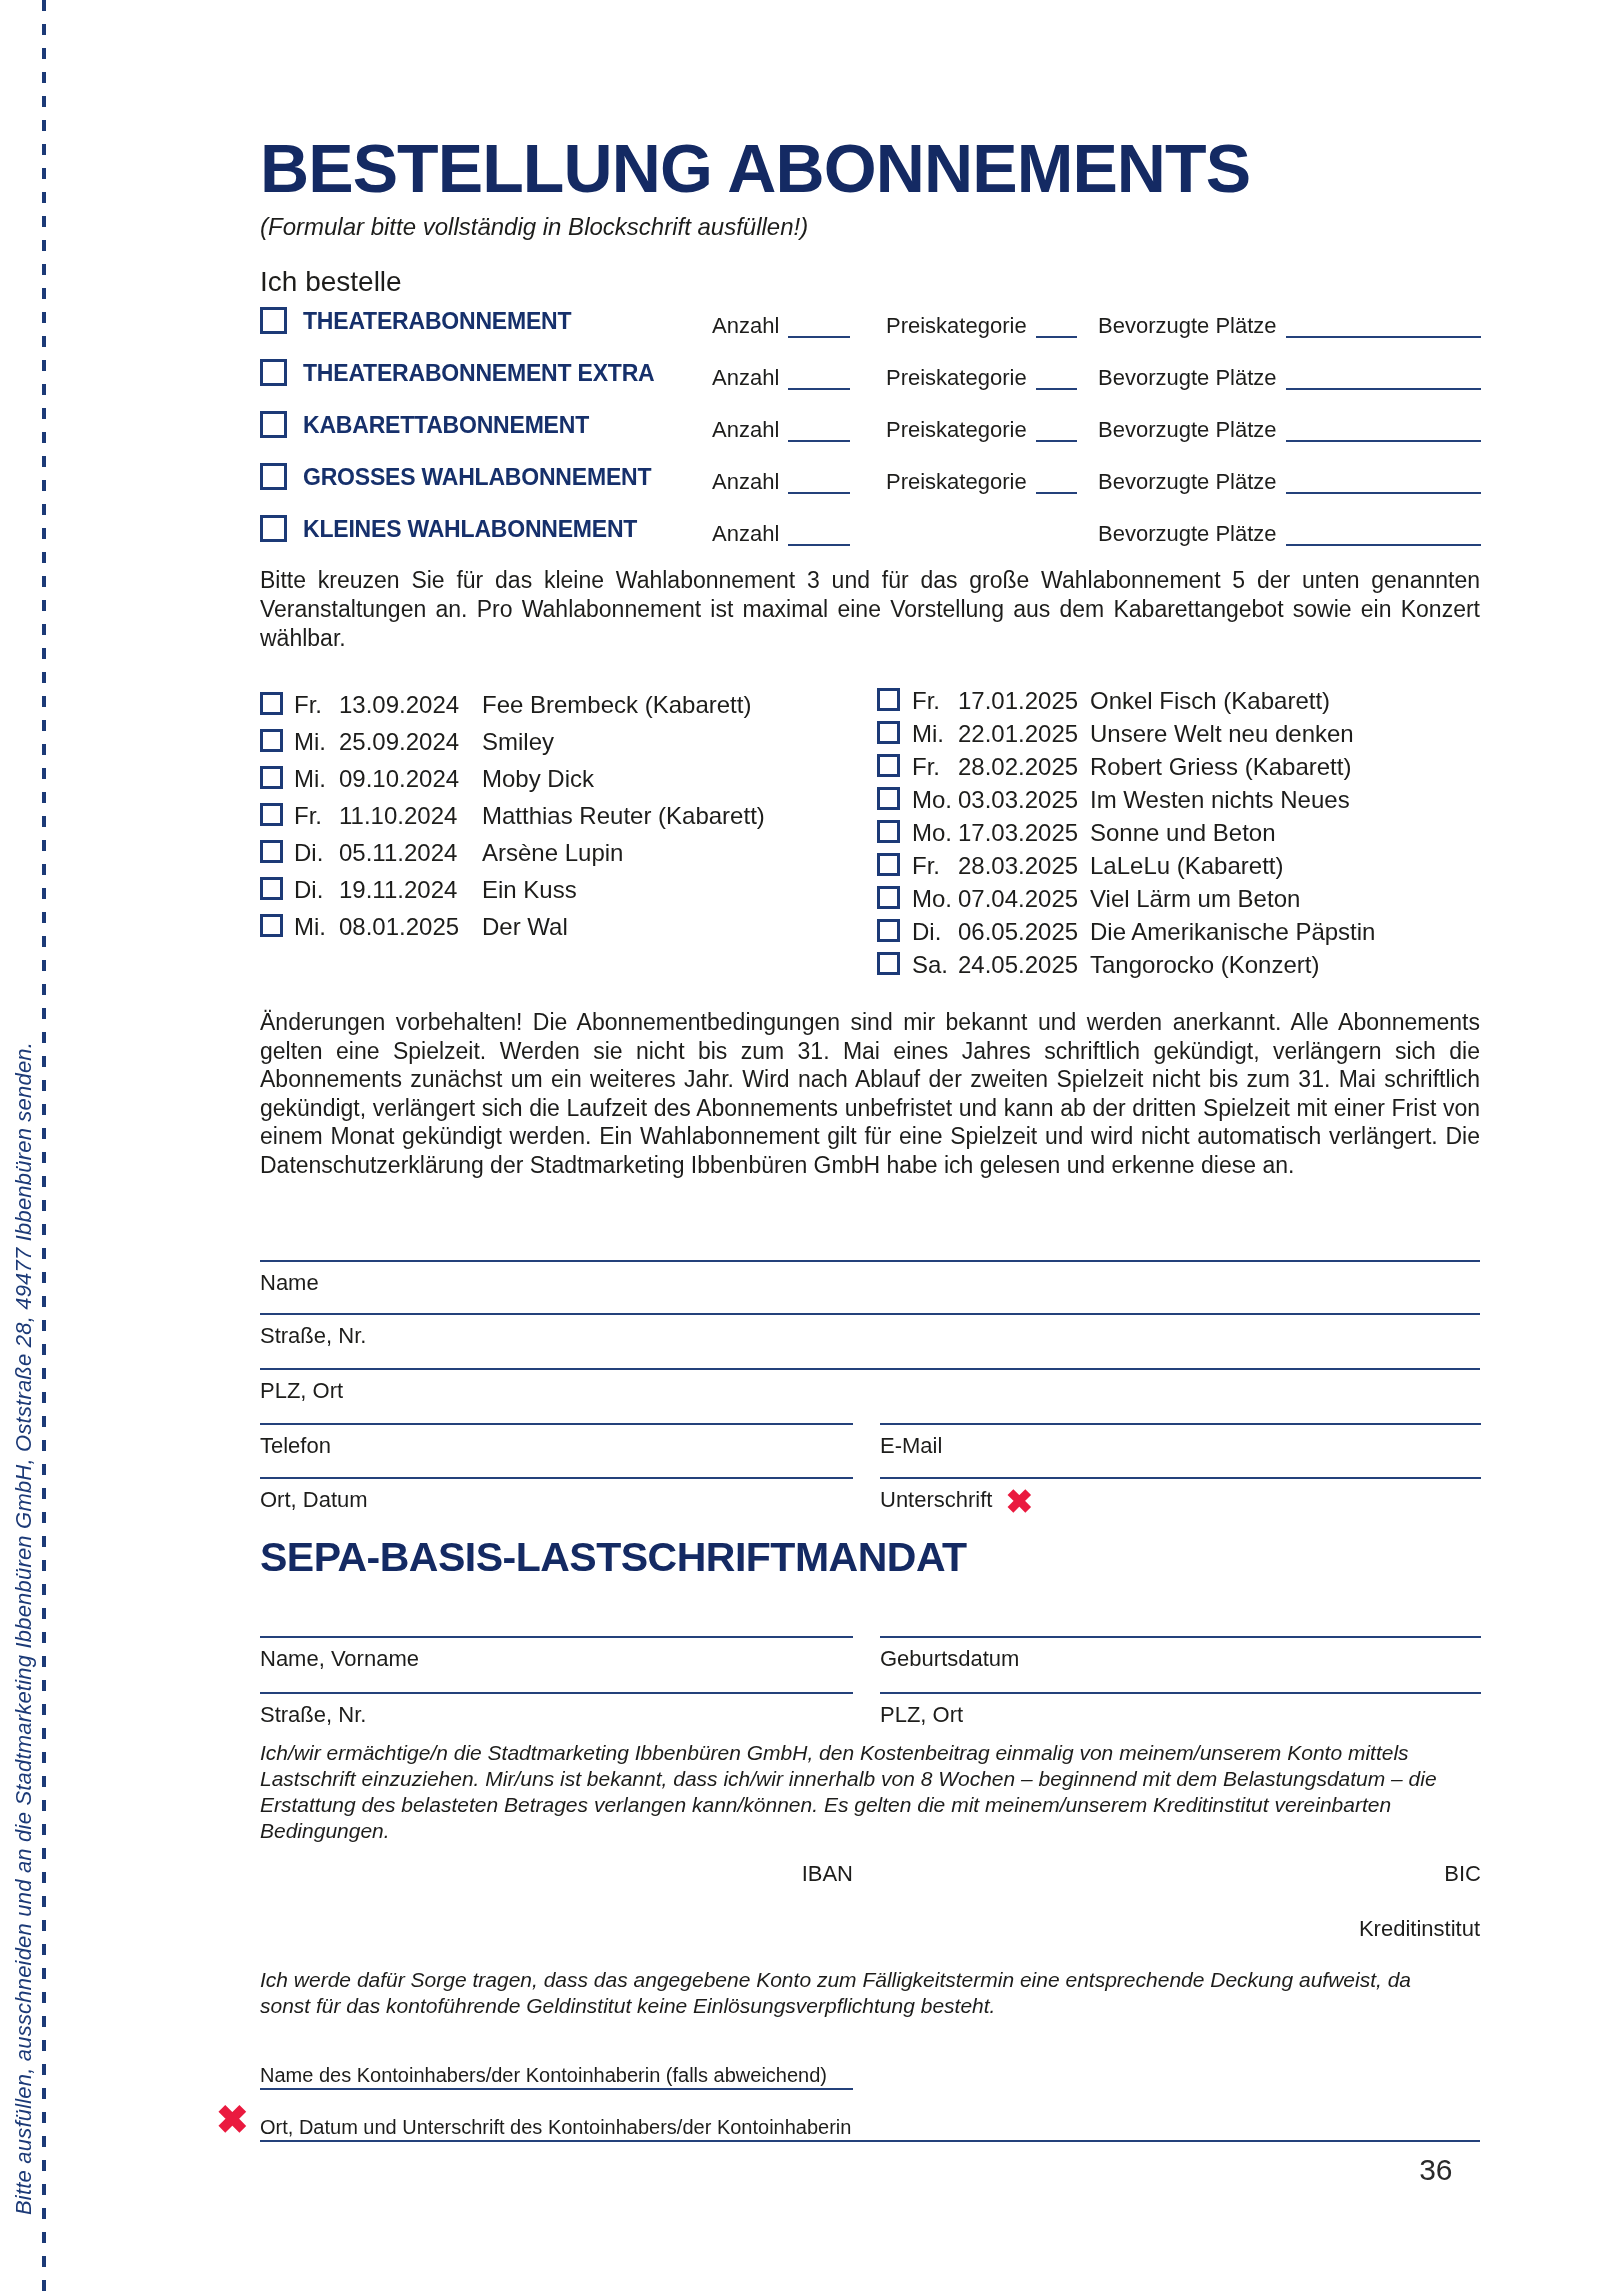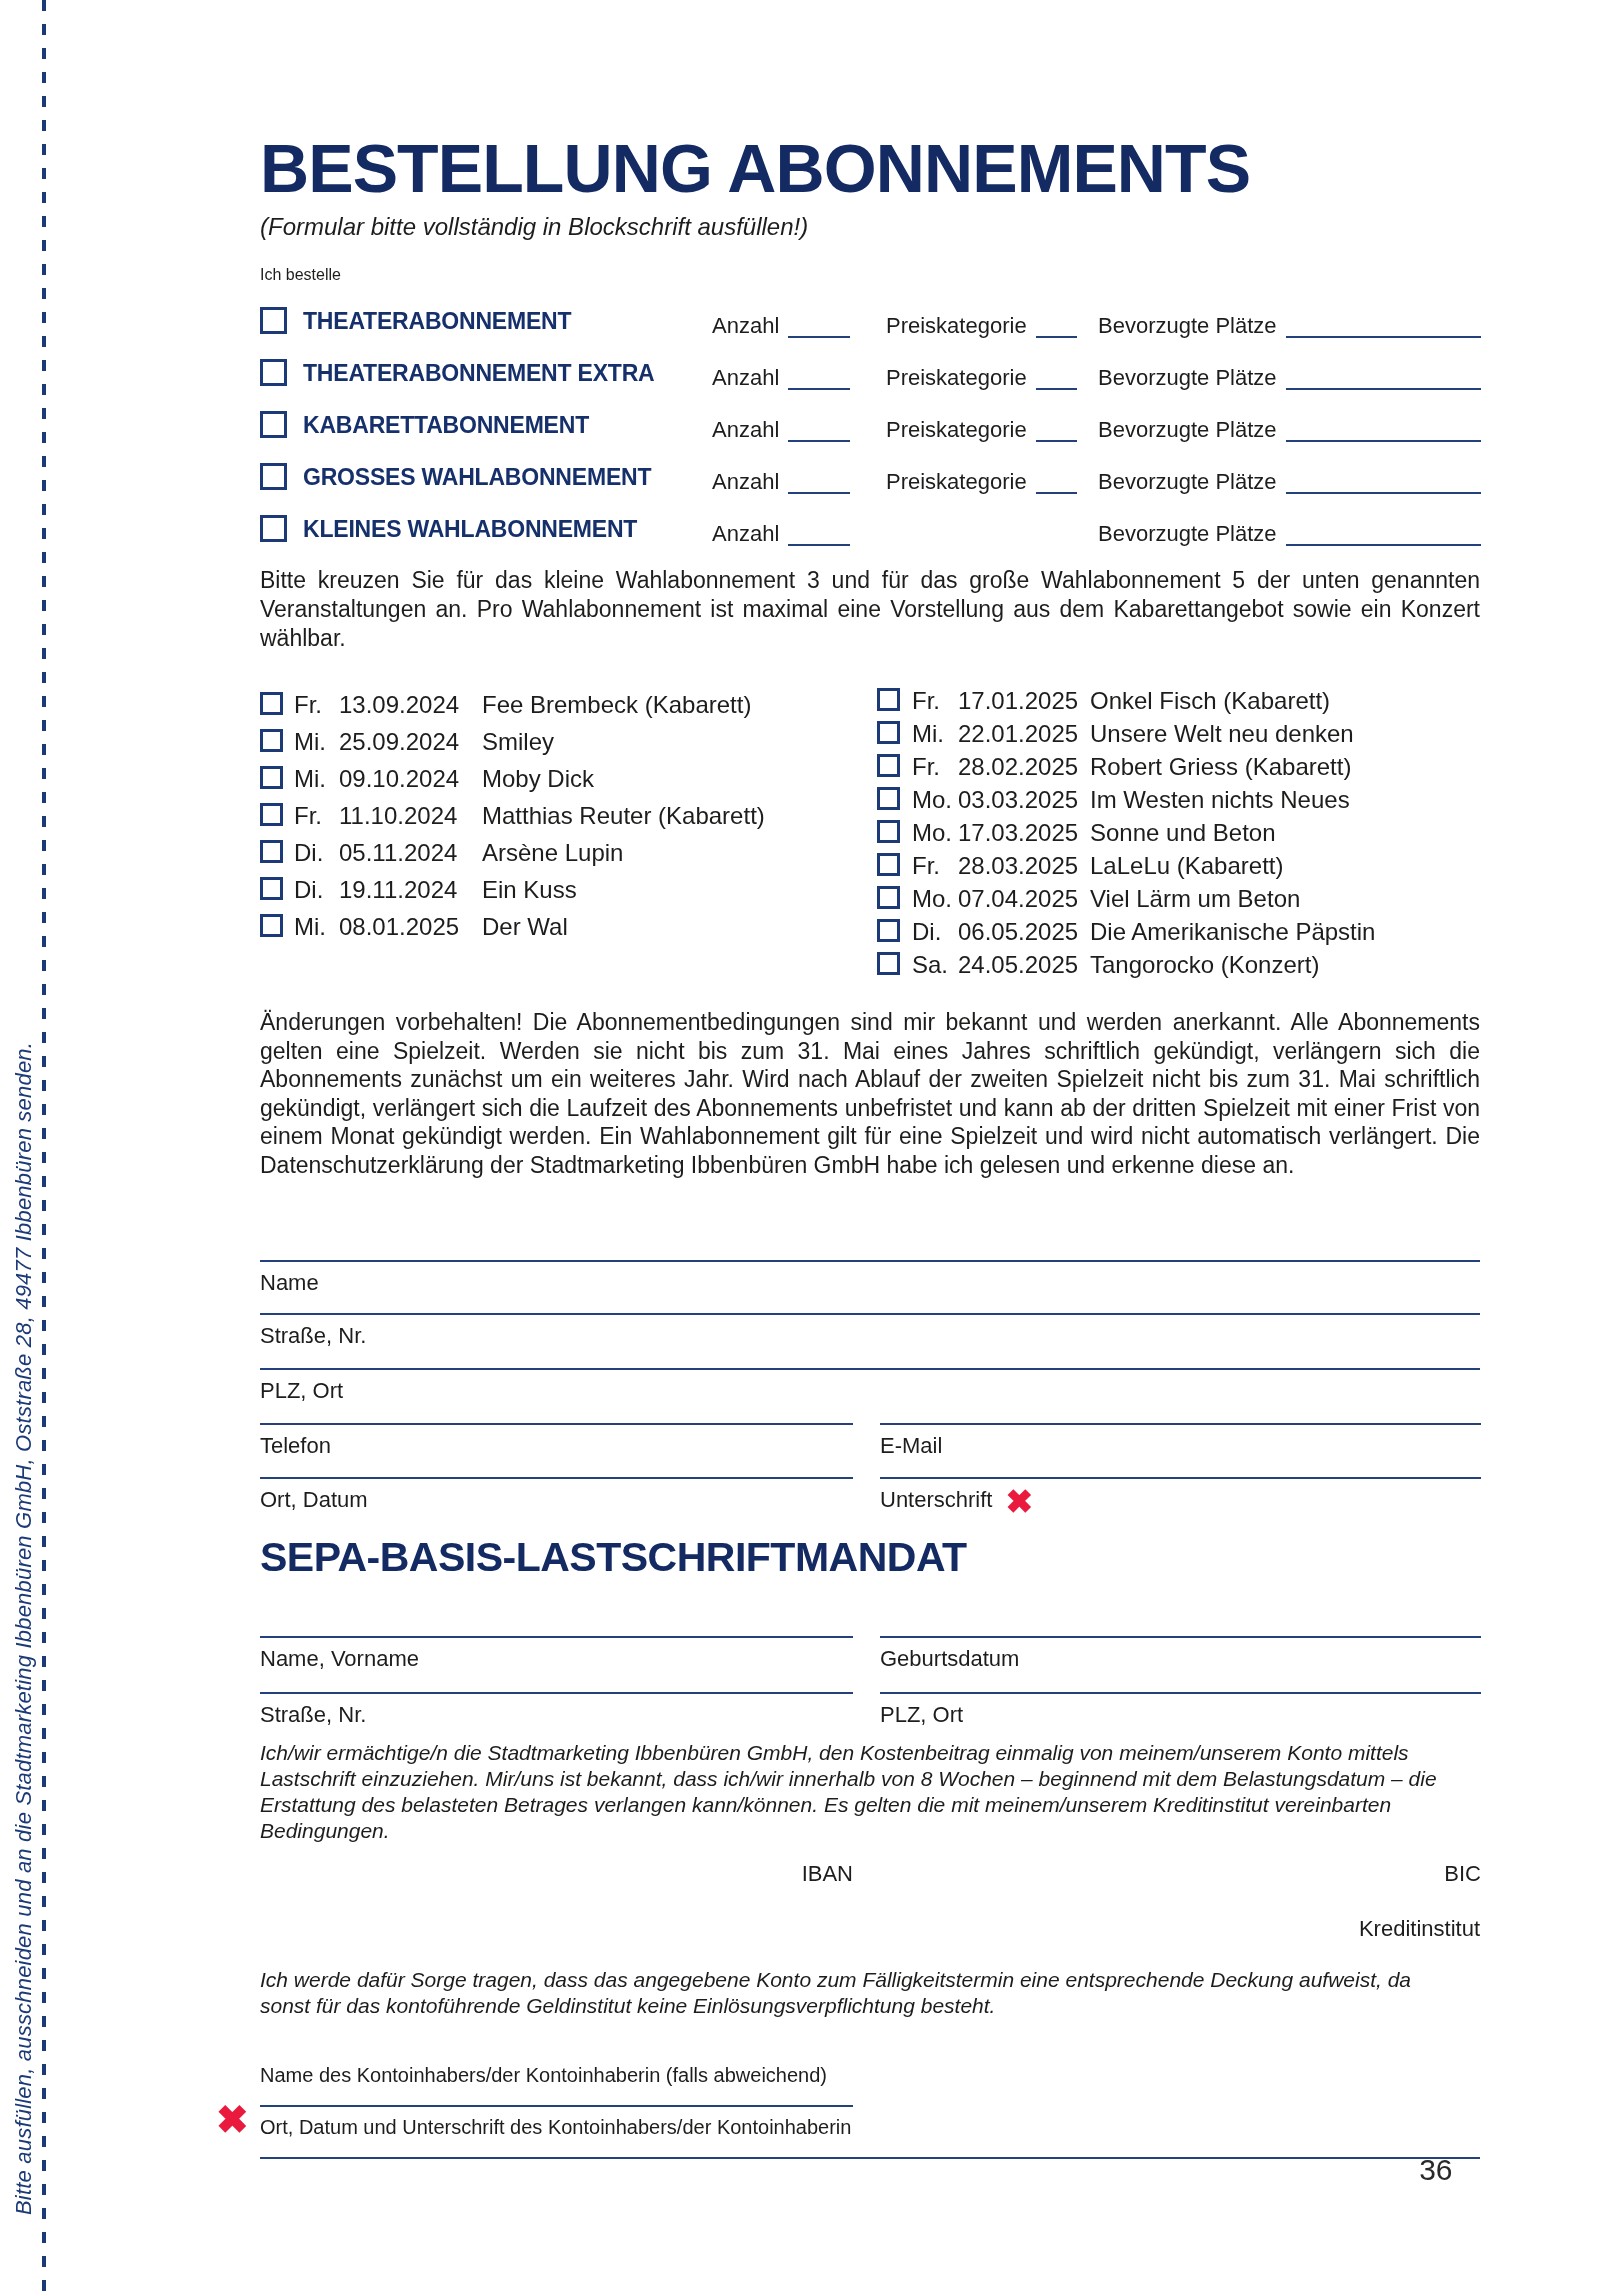--- a/index.html
+++ b/index.html
@@ -18,21 +18,21 @@
   .sidebar-text {
     position:absolute; left:11px; top:2215px;
     transform:rotate(-90deg); transform-origin:left top;
     white-space:nowrap;
     font-size:22px; font-style:italic; color:#1c3a77; letter-spacing:0.2px;
   }
   .content { position:absolute; left:260px; top:0; width:1220px; height:1740px; }
 
   .title { position:absolute; top:134px; left:0; font-size:68px; font-weight:800; color:#142a63; letter-spacing:-0.9px; line-height:1; }
   .subtitle { position:absolute; top:213px; left:0; font-size:24px; font-style:italic; color:#1d1d1b; }
-  .intro { position:absolute; top:266px; left:0; font-size:16px; }
+  .intro { position:absolute; top:266px; left:0; font-size:28px; }
 
   
   .abo-rows { position:absolute; top:307px; left:0; width:1220px; }
   .abo-row { position:relative; height:52px; }
   .cbx { display:inline-block; border:3.7px solid #1c3a77; background:#fff; }
   .cbx-lg { position:absolute; left:0; top:0; width:27px; height:27px; }
   .abo-label { position:absolute; left:43px; top:0.9px; font-size:23px; font-weight:700; color:#16306b; letter-spacing:-0.2px; }
   .abo-col { position:absolute; top:6px; display:flex; align-items:flex-end; }
   .abo-col .col-label { font-size:22px; color:#1d1d1b; line-height:25px; }
   .sline { flex:1; border-bottom:2.8px solid #24417b; margin-left:9.2px; height:22px; }
@@ -72,21 +72,21 @@
   .sepa-title { position:absolute; top:1534px; left:0; font-size:41px; font-weight:800; color:#142a63; letter-spacing:-0.5px; }
 
   .sepa-text1 { position:absolute; top:1740px; left:0; width:1220px; font-size:21px; font-style:italic; line-height:26px; }
   .sepa-text2 { position:absolute; top:1967px; left:0; width:1175px; font-size:21px; font-style:italic; line-height:26px; }
 
   
   .inline-field { position:absolute; display:flex; align-items:flex-end;flex-direction:column; }
   .inline-field .flabel-in { font-size:22px; line-height:24px; }
   .inline-field .wline-in { flex:1; border-bottom:2.8px solid #24417b; height:24px; margin-left:9.2px; }
 
-  .label-underline { border-bottom:2.8px solid #24417b; font-size:20px; padding-bottom:18px; }
+  .label-underline { border-bottom:2.8px solid #24417b; font-size:20px; padding-bottom:1px; }
   .acct-holder { position:absolute; top:2064px; left:0; width:593px; }
   .bottom-sign { position:absolute; top:2116px; left:0; width:1220px; }
   .bottom-sign .red-x-abs { position:absolute; left:-44px; top:-5.5px; font-size:39px; margin:0; }
 
   .page-number { position:absolute; top:2153px; right:27.5px; font-size:30px; color:#2a2a2a; }
 </style>
 </head>
 <body>
 
 <div class="cutline"></div>

